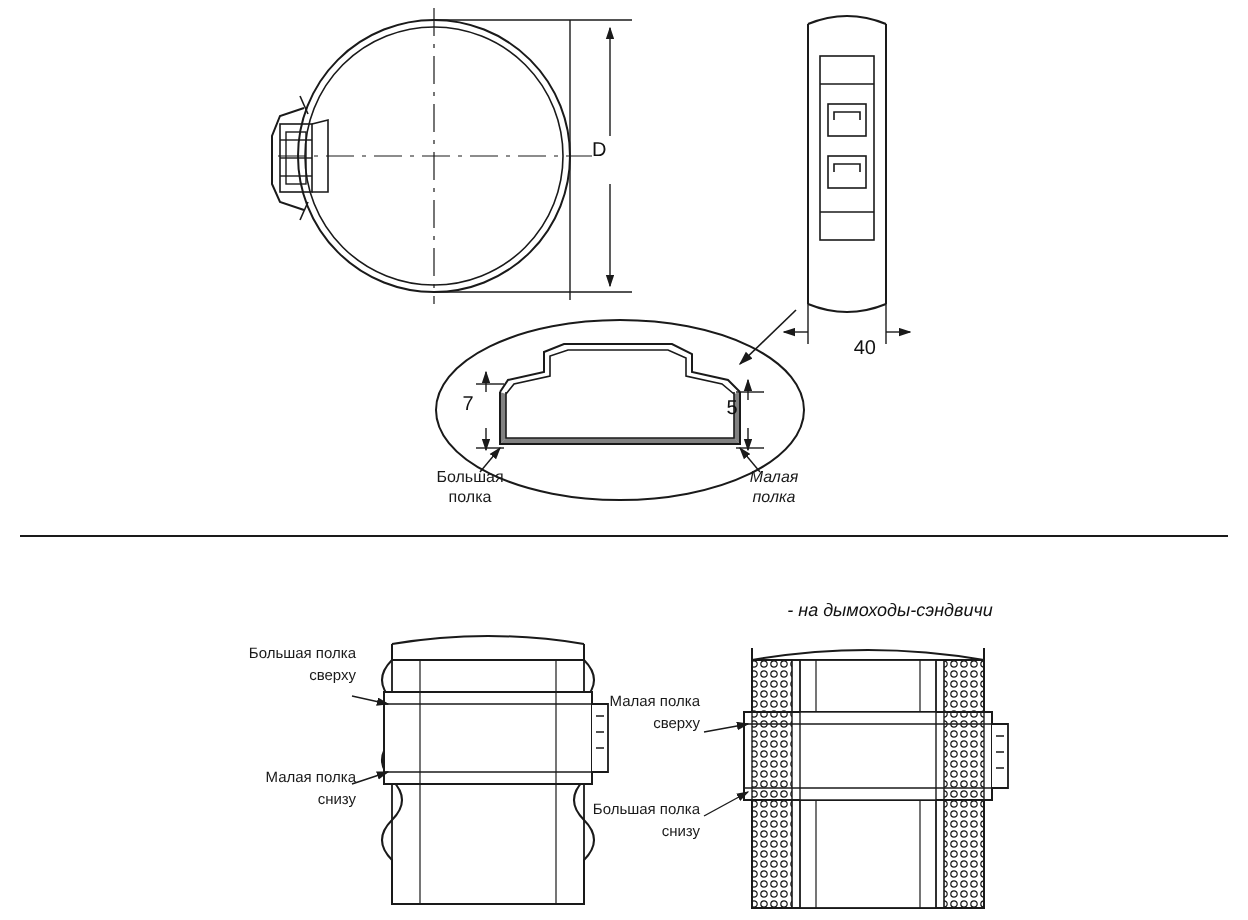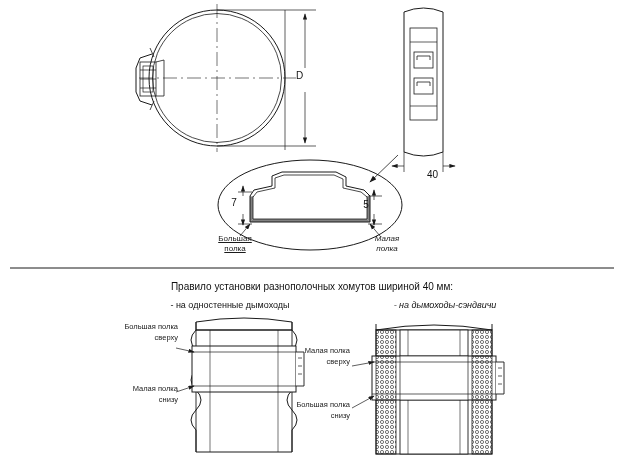--- a/index.html
+++ b/index.html
@@ -210,27 +210,25 @@
       <line x1="352" y1="408" x2="374" y2="396" stroke="#1a1a1a" stroke-width="0.7" marker-end="url(#arrEnd)" fill="none"></line>
     </g>
   </svg>
 
   <div class="lbl dim" style="left:296px; top:71px; width:16px;">D</div>
   <div class="lbl dim" style="left:410px; top:170px; width:28px; text-align:right;">40</div>
 
   <div class="lbl dim" style="left:228px; top:198px; width:12px; text-align:center;">7</div>
   <div class="lbl dim" style="left:360px; top:200px; width:12px; text-align:center;">5</div>
 
-  <div class="lbl c" style="left:196px; top:234px; width:78px;text-decoration:underline;">Большая
+  <div class="lbl c" style="left:196px; top:234px; width:78px;">Большая
 полка</div>
   <div class="lbl c" style="left:356px; top:234px; width:62px;font-style:italic;">Малая
 полка</div>
 
-  <div class="title-line" style="position:absolute; left:0; top:281px; width:624px;">Правило установки разнополочных хомутов шириной 40 мм:</div>
-  <div class="title-line" style="position:absolute; left:130px; top:300px; width:200px; font-size:9px;">- на одностенные дымоходы</div>
   <div class="title-line" style="position:absolute; left:330px; top:300px; width:230px; font-size:9px;font-style:italic;">- на дымоходы-сэндвичи</div>
 
   <div class="lbl r" style="left:84px; top:322px; width:94px; font-size:7.5px;">Большая полка</div>
   <div class="lbl r" style="left:84px; top:333px; width:94px; font-size:7.5px;">сверху</div>
   <div class="lbl r" style="left:84px; top:384px; width:94px; font-size:7.5px;">Малая полка</div>
   <div class="lbl r" style="left:84px; top:395px; width:94px; font-size:7.5px;">снизу</div>
 
   <div class="lbl r" style="left:258px; top:346px; width:92px; font-size:7.5px;">Малая полка</div>
   <div class="lbl r" style="left:258px; top:357px; width:92px; font-size:7.5px;">сверху</div>
   <div class="lbl r" style="left:254px; top:400px; width:96px; font-size:7.5px;">Большая полка</div>

